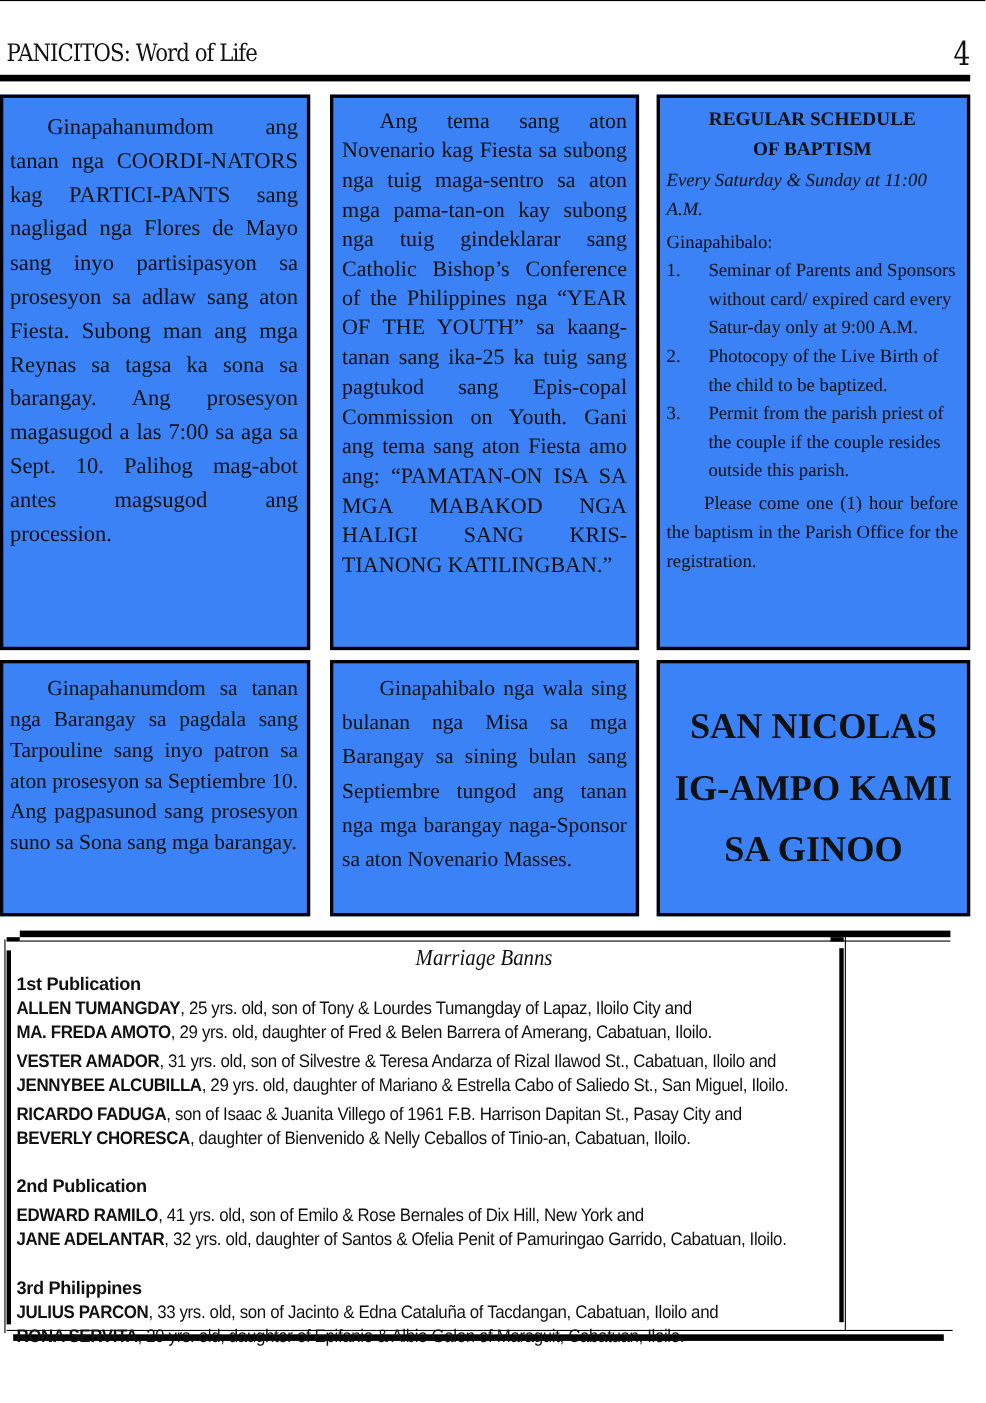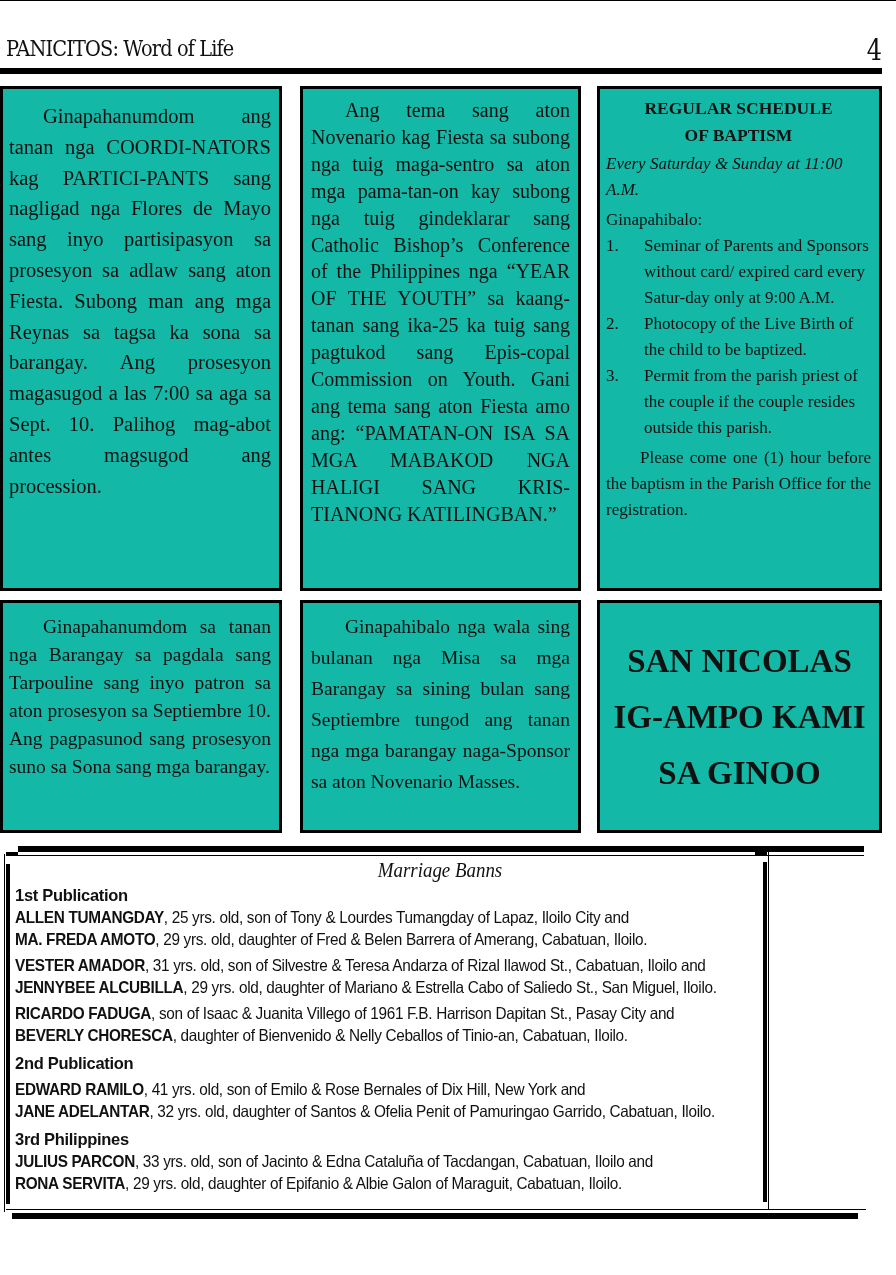--- a/index.html
+++ b/index.html
@@ -3,21 +3,21 @@
 <meta charset="utf-8">
 <style>
   html, body { margin:0; padding:0; background:#ffffff; }
   body { width:896px; height:1275px; position:relative; overflow:hidden; color:#111; font-family:"Liberation Serif", serif; }
   .topline { position:absolute; left:0; top:0; width:896px; height:1px; background:#000; }
   .header { position:absolute; left:6px; top:36px; width:876px; height:30px; }
   .header .title { position:absolute; left:0; top:0; font-family:"DejaVu Serif", serif; font-size:22px; letter-spacing:-1px; transform:scaleX(0.88); transform-origin:left; }
   .header .pageno { position:absolute; right:0; top:-4px; font-family:"DejaVu Serif", serif; font-size:30px; transform:scaleX(0.8); transform-origin:right; }
   .rule { position:absolute; left:0; top:68px; width:882px; height:6px; background:#000; }
 
-  .box { position:absolute; border:3px solid #000; box-sizing:border-box; background:#14b8a6; }
+  .box { position:absolute; border:3px solid #000; box-sizing:border-box; background:#3b82f6; }
   .b1 { left:0; top:86px; width:282px; height:505px; }
   .b2 { left:300px; top:86px; width:281px; height:505px; }
   .b3 { left:597px; top:86px; width:285px; height:505px; }
   .b4 { left:0; top:600px; width:282px; height:233px; }
   .b5 { left:300px; top:600px; width:281px; height:233px; }
   .b6 { left:597px; top:600px; width:285px; height:233px; }
 
   .para { font-family:"Liberation Serif", serif; font-size:21px; line-height:30.8px; text-align:justify; margin:0; padding:12px 8px 0 6px; }
   .para.indent { text-indent:34px; }
   .b2 .para { font-size:20px; line-height:26.9px; padding:8px 8px 0 8px; }
@@ -43,21 +43,21 @@
   .banns .frame-right2 { position:absolute; right:0; top:6px; width:1px; height:358px; background:#000; }
   .banns .frame-bot { position:absolute; left:8px; bottom:0; width:846px; height:6px; background:#000; }
   .banns .frame-bot2 { position:absolute; left:2px; bottom:9px; width:860px; height:1px; background:#000; }
   .banns .corner-tl { position:absolute; left:2px; top:6px; width:12px; height:4px; background:#000; }
   .banns .corner-tr { position:absolute; right:2px; top:6px; width:12px; height:10px; border-top:4px solid #000; box-sizing:border-box; }
   .banns .content { position:absolute; left:11px; top:10px; width:850px; font-family:"Liberation Sans Narrow","Liberation Sans", sans-serif; font-size:16.5px; line-height:22px; }
   .banns .btitle { text-align:center; font-family:"Liberation Serif", serif; font-style:italic; font-size:21px; line-height:28px; transform:scaleX(0.9); }
   .banns .pub { font-weight:bold; margin-top:0; letter-spacing:-0.3px; }
   .banns .couple { margin:0 0 4px 0; letter-spacing:-0.35px; }
   .banns .line { white-space:nowrap; transform:scaleX(0.93); transform-origin:left; }
-  .banns .pubgap { margin-top:6px; }
+  .banns .pubgap { margin-top:22px; }
   .banns b { font-weight:bold; }
 </style>
 </head>
 <body>
 
 <div class="topline"></div>
 
 <div class="header">
   <span class="title">PANICITOS: Word of Life</span>
   <span class="pageno">4</span>

